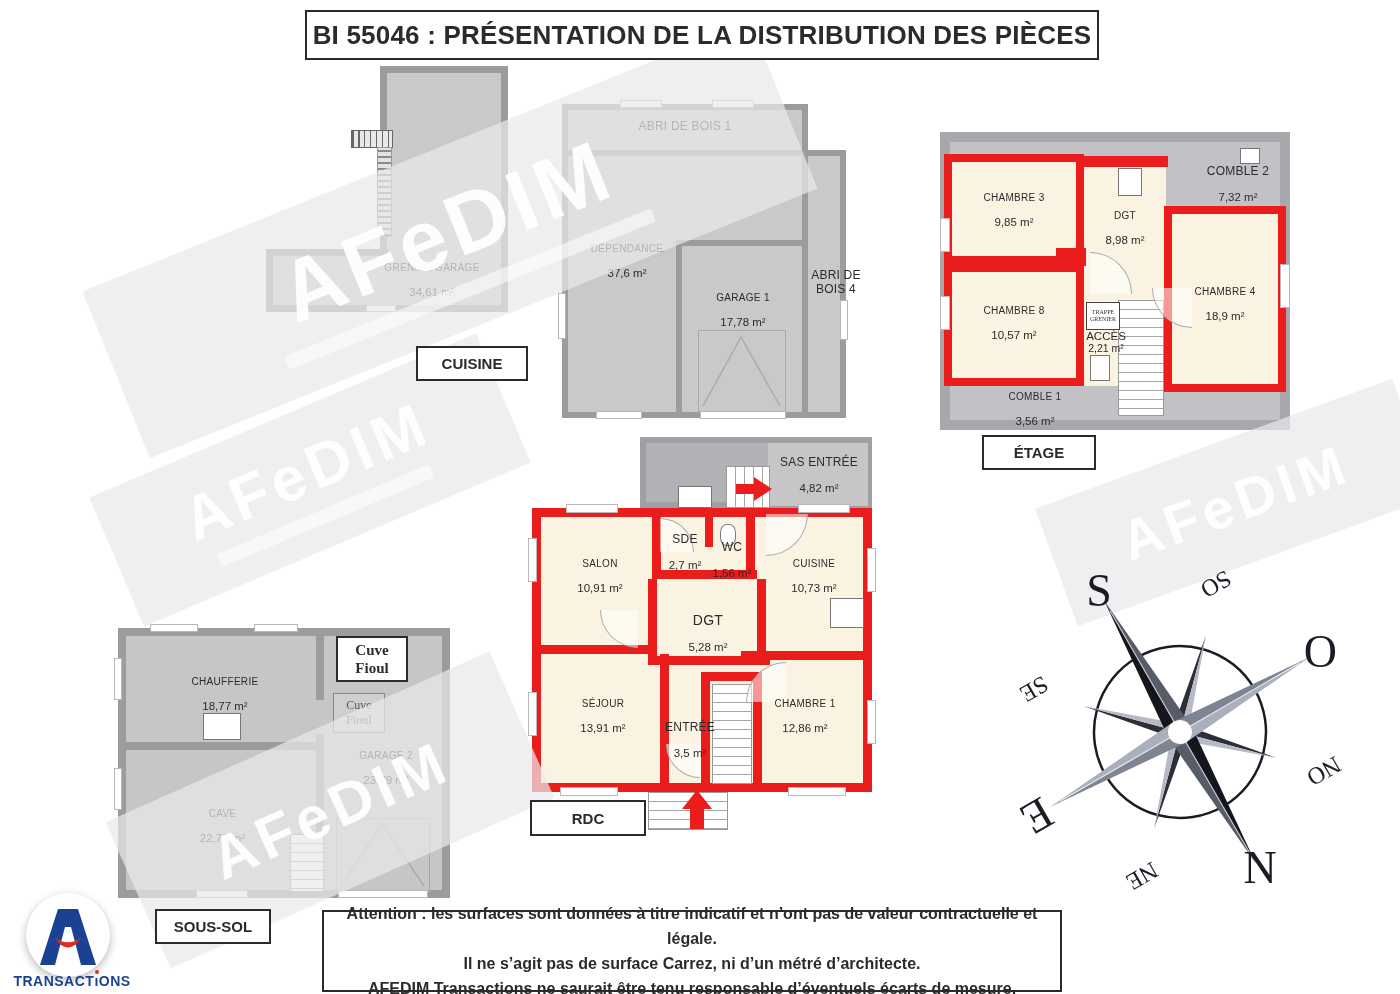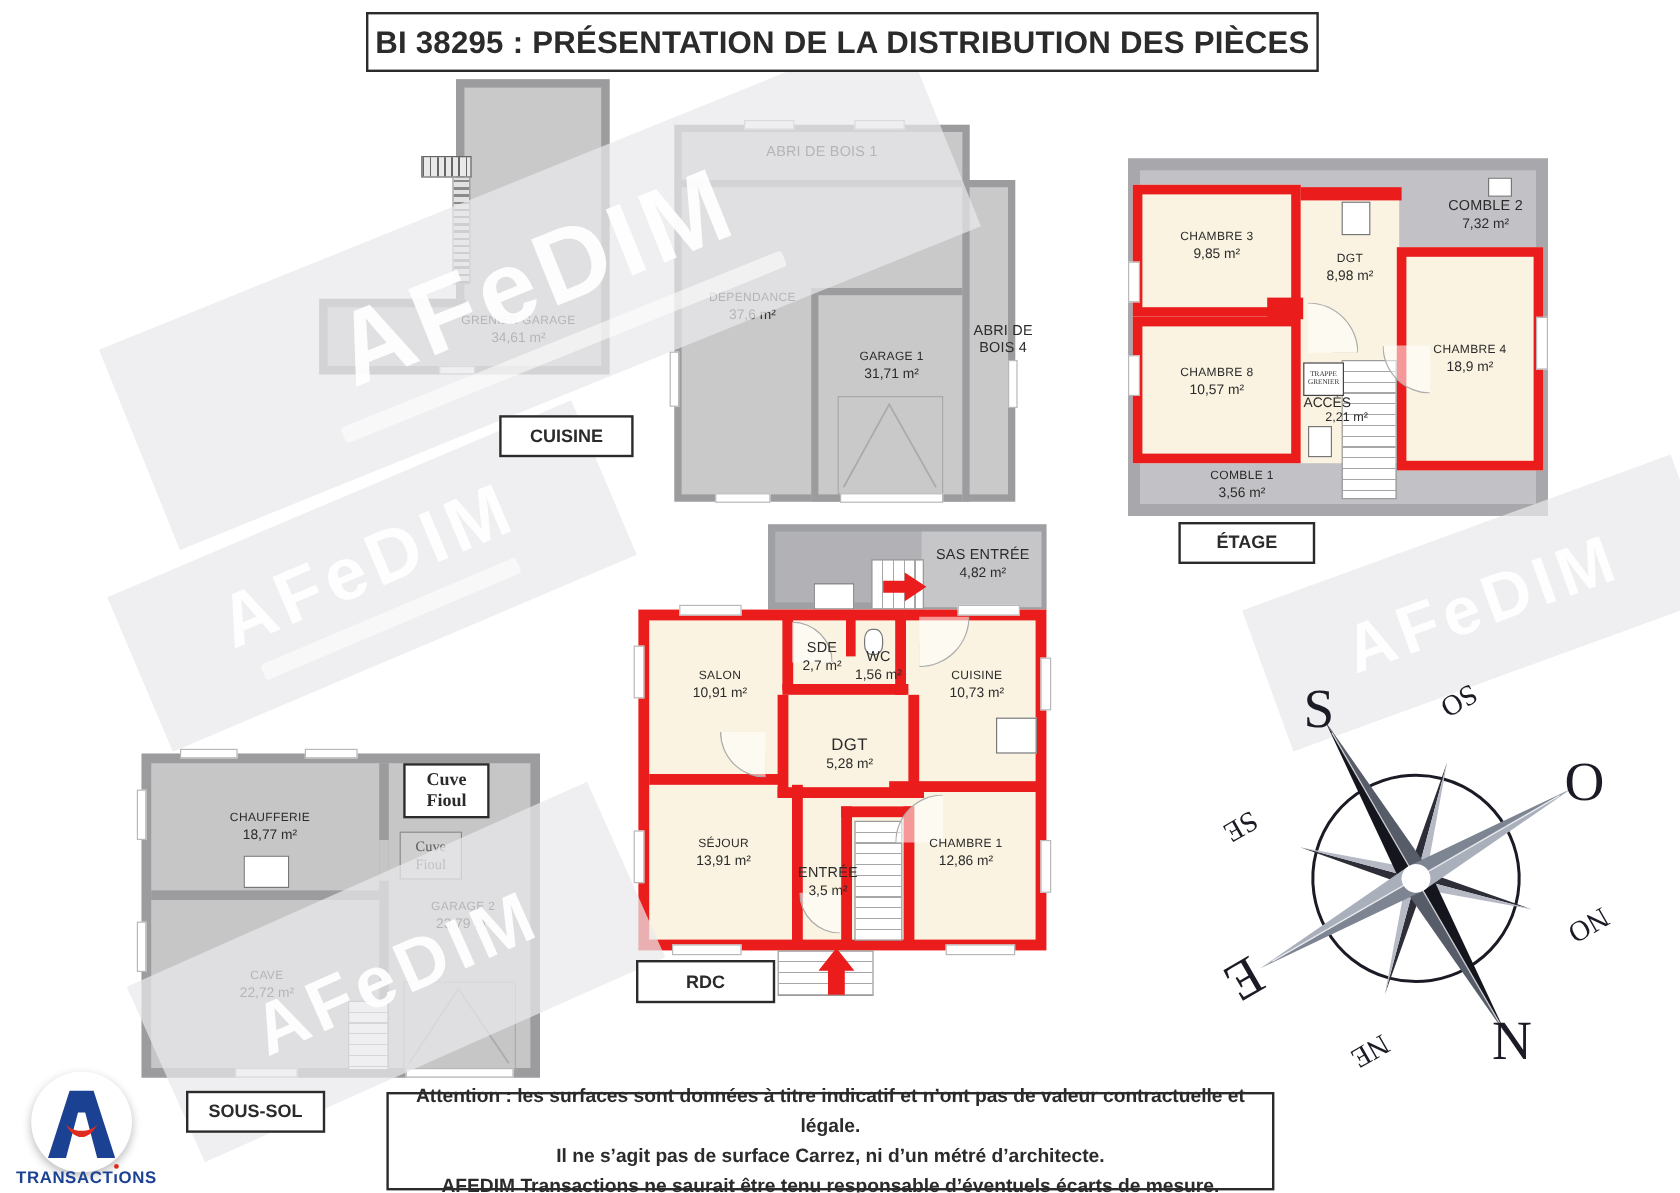--- a/index.html
+++ b/index.html
@@ -21,21 +21,21 @@
   .redroom{position:absolute;border:8px solid #ea1c1c;background:#faf3e1;box-sizing:border-box;}
   .redwall{position:absolute;background:#ea1c1c;}
   .win{position:absolute;background:#fff;border:1px solid #b8b8b8;box-sizing:border-box;}
   .stairs-h{position:absolute;background:repeating-linear-gradient(180deg,#fff 0 8px,#a6a6a6 8px 9px);
             border:1px solid #9a9a9a;box-sizing:border-box;}
   .stairs-v{position:absolute;background:repeating-linear-gradient(90deg,#fff 0 8px,#a6a6a6 8px 9px);
             border:1px solid #9a9a9a;box-sizing:border-box;}
   .rlabel{position:absolute;text-align:center;color:#2b2b2b;z-index:3;}
   .rname{font-size:10px;letter-spacing:.3px;white-space:nowrap;}
   .rname-s{font-size:12px;letter-spacing:.2px;white-space:nowrap;}
-  .rarea{font-size:11.5px;margin-top:3px;white-space:nowrap;}
+  .rarea{font-size:11.5px;margin-top:13px;white-space:nowrap;}
   .arc{position:absolute;border:1.4px solid #ababab;background:rgba(255,255,255,.55);box-sizing:border-box;}
   .arc-bl{border-radius:0 0 0 100%;border-top:none;border-right:none;}
   .arc-br{border-radius:0 0 100% 0;border-top:none;border-left:none;}
   .arc-tl{border-radius:100% 0 0 0;border-bottom:none;border-right:none;}
   .arc-tr{border-radius:0 100% 0 0;border-bottom:none;border-left:none;}
   .doorrect{position:absolute;border:1.5px solid #a9a9a9;box-sizing:border-box;}
   .fixture{position:absolute;background:#fff;border:1px solid #777;box-sizing:border-box;}
   
   .wm{position:absolute;background:rgba(233,233,236,.72);display:flex;flex-direction:column;
       align-items:center;justify-content:center;z-index:5;pointer-events:none;}
@@ -58,21 +58,21 @@
             font-weight:bold;font-size:14px;letter-spacing:.5px;z-index:12;}
   .logo-tag .idot{position:relative;display:inline-block;}
   .logo-tag .idot::before{content:"";position:absolute;left:50%;top:-3px;transform:translateX(-50%);
             width:4px;height:4px;border-radius:50%;background:#e02b20;}
 </style>
 </head>
 <body>
 
 <div id="canvas">
 
-  <div class="titlebox">BI 38295 : PRÉSENTATION DE LA DISTRIBUTION DES PIÈCES</div>
+  <div class="titlebox">BI 55046 : PRÉSENTATION DE LA DISTRIBUTION DES PIÈCES</div>
 
   <div>
     <div class="gwall7 abs" style="left:380px;top:66px;width:128px;height:246px;"></div>
     <div class="gwall7 abs" style="left:266px;top:249px;width:122px;height:63px;"></div>
     <div class="abs" style="left:378px;top:256px;width:14px;height:49px;background:#c9c9ca;"></div>
     <div class="abs" style="left:351px;top:130px;width:40px;height:16px;border:1px solid #666;background:repeating-linear-gradient(90deg,#666 0 1.5px,#e9e9e9 1.5px 6px);"></div>
     <div class="abs" style="left:377px;top:147px;width:13px;height:88px;border:1px solid #999;background:repeating-linear-gradient(0deg,#8a8a8a 0 2px,#e2e2e2 2px 6px);"></div>
     <div class="win" style="left:366px;top:305px;width:30px;height:7px;"></div>
     <div class="rlabel" style="left:357px;top:262px;width:150px;">
       <div class="rname">GRENIER GARAGE</div>
@@ -99,21 +99,21 @@
     <div class="win" style="left:700px;top:411px;width:86px;height:8px;"></div>
     <div class="rlabel" style="left:595px;top:119px;width:180px;">
       <div class="rname-s">ABRI DE BOIS 1</div>
     </div>
     <div class="rlabel" style="left:562px;top:243px;width:130px;">
       <div class="rname">DÉPENDANCE</div>
       <div class="rarea">37,6 m²</div>
     </div>
     <div class="rlabel" style="left:688px;top:292px;width:110px;">
       <div class="rname">GARAGE 1</div>
-      <div class="rarea">31,71 m²</div>
+      <div class="rarea">17,78 m²</div>
     </div>
     <div class="rlabel" style="left:793px;top:268px;width:86px;">
       <div class="rname-s">ABRI DE</div>
       <div class="rname-s">BOIS 4</div>
     </div>
   </div>
 
   <div>
     <div class="abs" style="left:940px;top:132px;width:350px;height:298px;border:10px solid #a8a8ac;background:#c2c2c6;box-sizing:border-box;"></div>
     <div class="redroom" style="left:944px;top:154px;width:140px;height:110px;"></div>
@@ -150,21 +150,21 @@
     <div class="rlabel" style="left:944px;top:305px;width:140px;">
       <div class="rname">CHAMBRE 8</div>
       <div class="rarea">10,57 m²</div>
     </div>
     <div class="rlabel" style="left:1164px;top:286px;width:122px;">
       <div class="rname">CHAMBRE 4</div>
       <div class="rarea">18,9 m²</div>
     </div>
     <div class="rlabel" style="left:1072px;top:330px;width:68px;">
       <div style="font-size:11.5px;white-space:nowrap;">ACCÈS</div>
-      <div style="font-size:10.5px;white-space:nowrap;text-align:right;">2,21 m²</div>
+      <div style="font-size:10.5px;white-space:nowrap;">2,21 m²</div>
     </div>
     <div class="rlabel" style="left:960px;top:391px;width:150px;">
       <div class="rname">COMBLE 1</div>
       <div class="rarea">3,56 m²</div>
     </div>
     <div class="tagbox" style="left:982px;top:435px;width:110px;height:31px;">ÉTAGE</div>
   </div>
 
   <div>
     <div class="abs" style="left:640px;top:437px;width:232px;height:71px;background:#b2b2b6;border:6px solid #9fa0a3;box-sizing:border-box;"></div>

